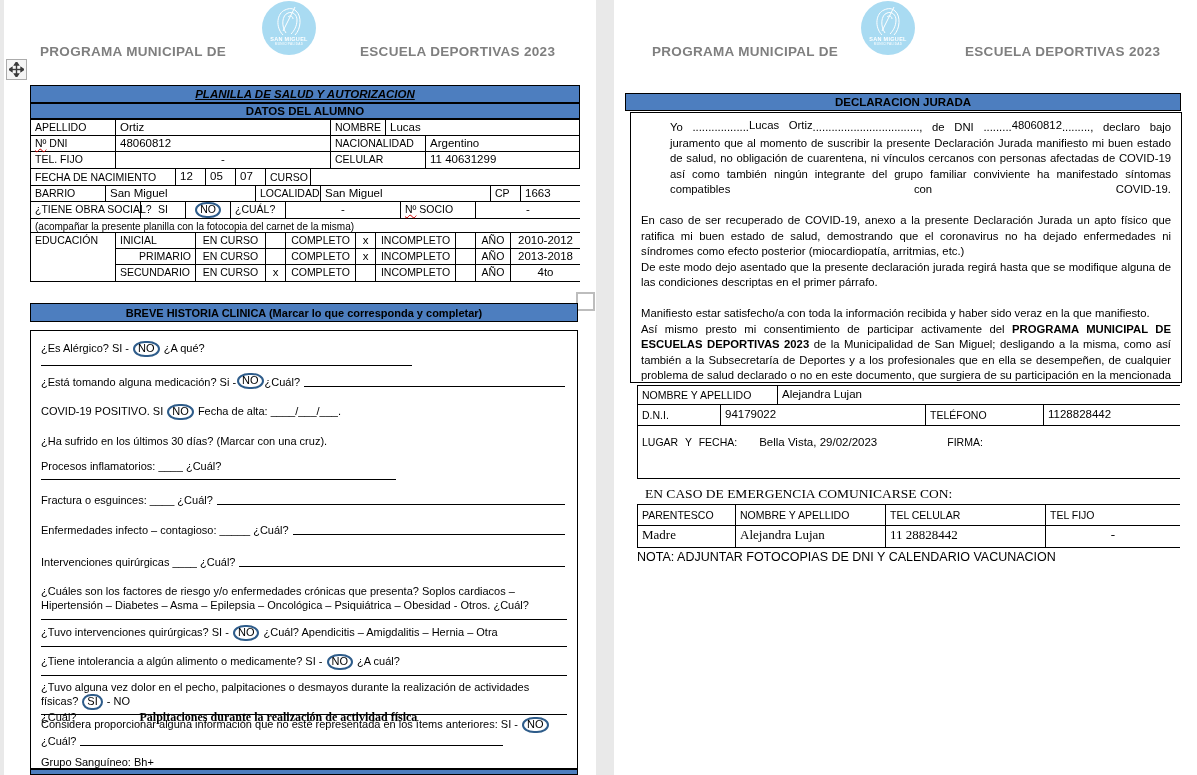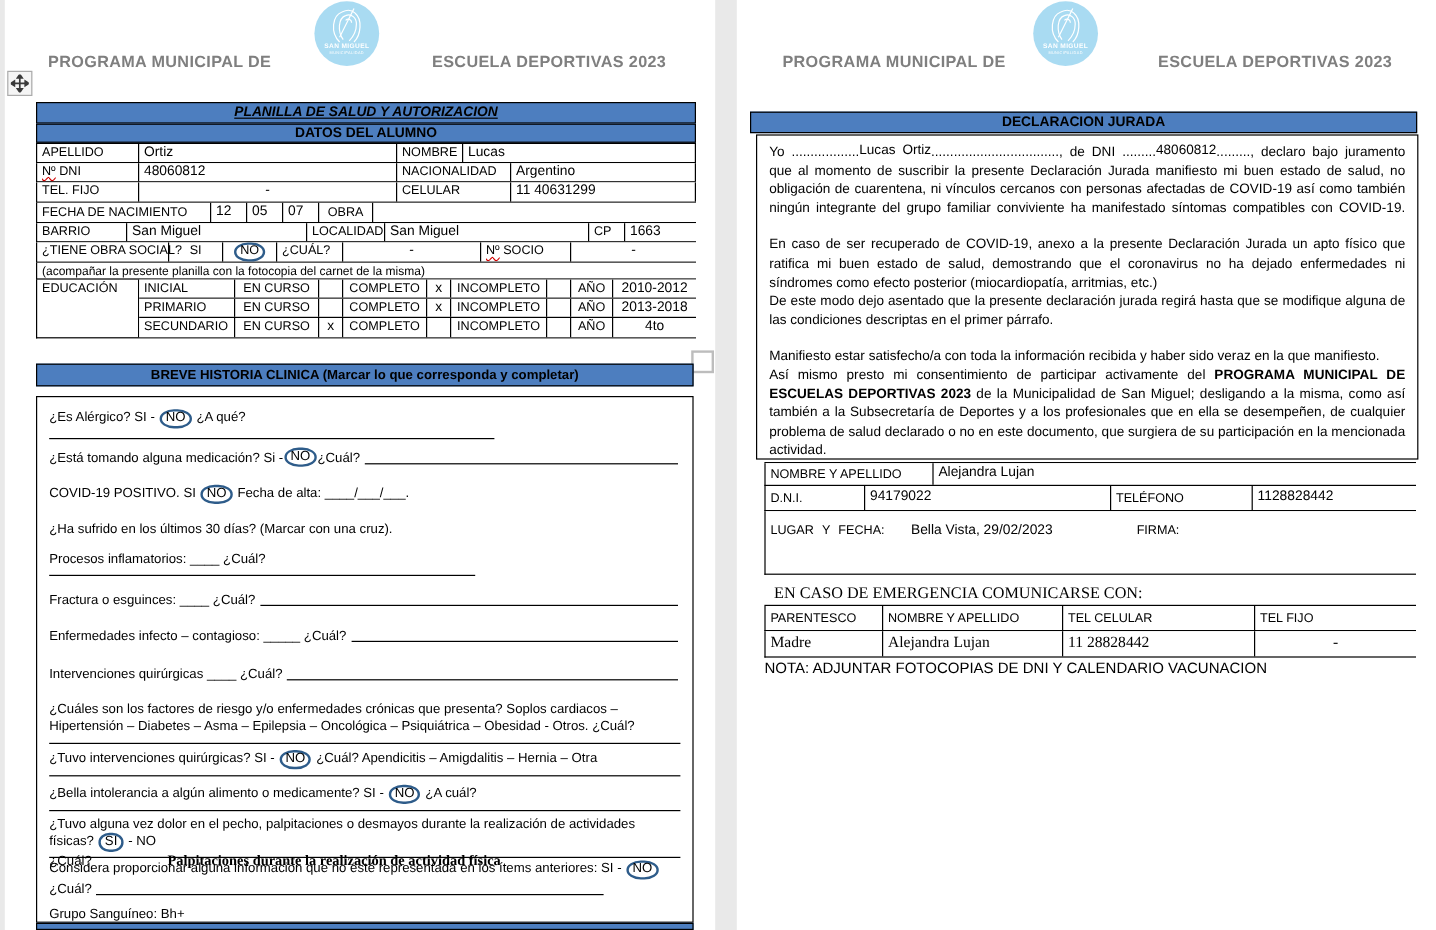--- a/index.html
+++ b/index.html
@@ -96,21 +96,21 @@
       <div class="cell" style="width:85px;">TEL. FIJO</div>
       <div class="cell val ctr" style="width:215px;">-</div>
       <div class="cell" style="width:95px;">CELULAR</div>
       <div class="cell val" style="flex:1;">11 40631299</div>
     </div>
     <div class="tr" style="height:17px;">
       <div class="cell" style="width:145px;padding-top:2px;">FECHA DE NACIMIENTO</div>
       <div class="cell val" style="width:30px;">12</div>
       <div class="cell val" style="width:30px;">05</div>
       <div class="cell val" style="width:30px;">07</div>
-      <div class="cell ctr" style="width:45px;padding-top:2px;">OBRA</div>
+      <div class="cell ctr" style="width:45px;padding-top:2px;">CURSO</div>
     </div>
     <div class="tr" style="height:16px;">
       <div class="cell" style="width:75px;">BARRIO</div>
       <div class="cell val" style="width:150px;">San Miguel</div>
       <div class="cell" style="width:65px;">LOCALIDAD</div>
       <div class="cell val" style="width:170px;">San Miguel</div>
       <div class="cell" style="width:30px;">CP</div>
       <div class="cell val nb" style="flex:1;">1663</div>
     </div>
     <div class="tr" style="height:17px;">
@@ -134,21 +134,21 @@
           <div class="cell ctr" style="width:70px;">EN CURSO</div>
           <div class="cell val ctr" style="width:20px;"></div>
           <div class="cell ctr" style="width:70px;">COMPLETO</div>
           <div class="cell val ctr" style="width:20px;">x</div>
           <div class="cell ctr" style="width:80px;">INCOMPLETO</div>
           <div class="cell val ctr" style="width:20px;"></div>
           <div class="cell ctr" style="width:35px;">AÑO</div>
           <div class="cell val ctr nb" style="flex:1;">2010-2012</div>
         </div>
         <div class="tr" style="height:16px;border-left:none;">
-          <div class="cell" style="width:80px;">PRIMARIO</div>
+          <div class="cell" style="width:80px;text-align:right;">PRIMARIO</div>
           <div class="cell ctr" style="width:70px;">EN CURSO</div>
           <div class="cell val ctr" style="width:20px;"></div>
           <div class="cell ctr" style="width:70px;">COMPLETO</div>
           <div class="cell val ctr" style="width:20px;">x</div>
           <div class="cell ctr" style="width:80px;">INCOMPLETO</div>
           <div class="cell val ctr" style="width:20px;"></div>
           <div class="cell ctr" style="width:35px;">AÑO</div>
           <div class="cell val ctr nb" style="flex:1;">2013-2018</div>
         </div>
         <div class="tr" style="height:16px;border-left:none;border-bottom:none;">
@@ -217,21 +217,21 @@
     <div class="uline" style="top:287px;right:10px;"></div>
 
     <div class="q" style="top:294px;">
       <span>¿Tuvo intervenciones quirúrgicas? SI -</span>
       <span class="circ">NO</span>
       <span>¿Cuál? Apendicitis – Amigdalitis – Hernia – Otra</span>
     </div>
     <div class="uline" style="top:314px;right:10px;"></div>
 
     <div class="q" style="top:323px;">
-      <span>¿Bella intolerancia a algún alimento o medicamente? SI -</span>
+      <span>¿Tiene intolerancia a algún alimento o medicamente? SI -</span>
       <span class="circ">NO</span>
       <span>¿A cuál?</span>
     </div>
     <div class="uline" style="top:343px;right:10px;"></div>
 
     <div class="q" style="top:349px;">
       <span>¿Tuvo alguna vez dolor en el pecho, palpitaciones o desmayos durante la realización de actividades físicas?</span>
       <span class="circ">SI</span>
       <span>- NO</span><br>
       <span>¿Cuál?</span>
@@ -269,21 +269,21 @@
     <div class="lt1">SAN MIGUEL</div>
     <div class="lt2">MUNICIPALIDAD</div>
   </div>
   <div class="hdr-txt" style="left:351px;top:44px;">ESCUELA DEPORTIVAS 2023</div>
 
   <div class="bluebar" style="left:11px;top:93px;width:556px;height:18px;">
     <span>DECLARACION JURADA</span>
   </div>
 
   <div id="decl-box">
-    <p style="text-align-last:justify;">
+    <p style="text-align-last:justify;margin-left:29px;">
       <span>Yo</span>
       <span>..................</span><span class="raised">Lucas Ortiz</span><span>..................................</span><span>, de DNI</span>
       <span>.........</span><span class="raised">48060812</span><span>.........</span><span>, declaro bajo juramento que al momento de suscribir la presente Declaración Jurada manifiesto mi buen estado de salud, no obligación de cuarentena, ni vínculos cercanos con personas afectadas de COVID-19 así como también ningún integrante del grupo familiar conviviente ha manifestado síntomas compatibles con COVID-19.</span>
     </p>
     <div class="gap-p"></div>
     <p>En caso de ser recuperado de COVID-19, anexo a la presente Declaración Jurada un apto físico que ratifica mi buen estado de salud, demostrando que el coronavirus no ha dejado enfermedades ni síndromes como efecto posterior (miocardiopatía, arritmias, etc.)</p>
     <p>De este modo dejo asentado que la presente declaración jurada regirá hasta que se modifique alguna de las condiciones descriptas en el primer párrafo.</p>
     <div class="gap-p"></div>
     <p>Manifiesto estar satisfecho/a con toda la información recibida y haber sido veraz en la que manifiesto.</p>
     <p>

